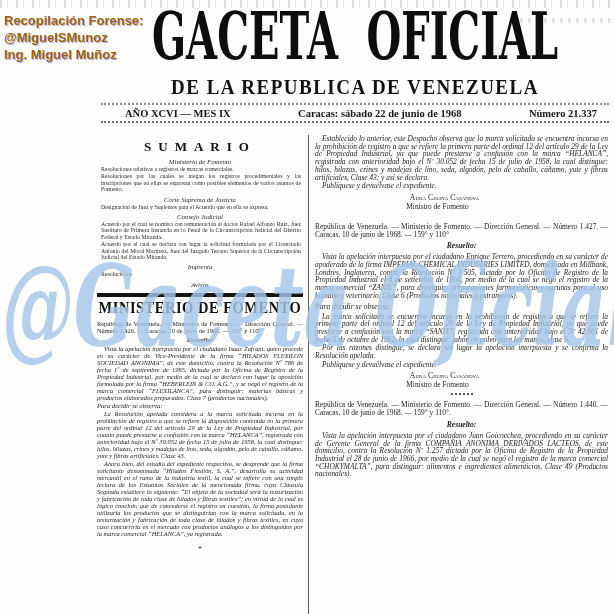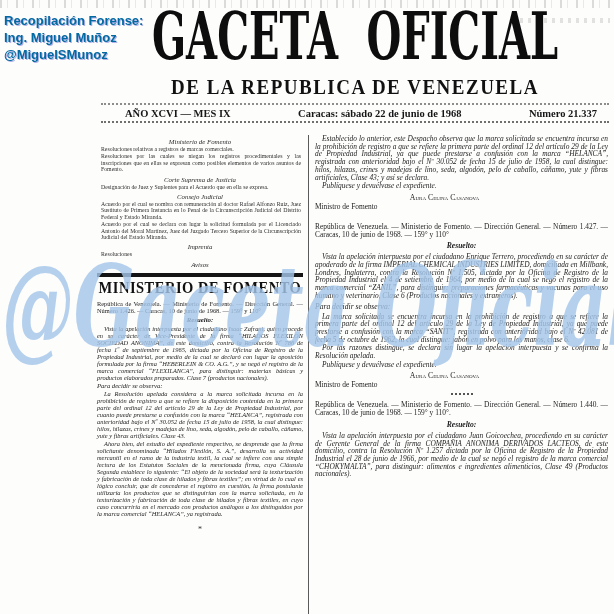--- a/index.html
+++ b/index.html
@@ -11,21 +11,21 @@
   .noise-top {
     position:absolute; top:0; left:0; width:614px; height:8px; opacity:.35;
     background:repeating-linear-gradient(90deg, rgba(60,60,60,.5) 0 2px, transparent 2px 7px, rgba(90,90,90,.35) 7px 8px, transparent 8px 16px);
   }
   .noise-right { position:absolute; top:18px; right:4px; width:90px; height:5px; opacity:.3;
     background:repeating-linear-gradient(90deg, rgba(70,70,70,.5) 0 3px, transparent 3px 8px); }
   
   .annotation {
     position:absolute; top:12px; left:4px; z-index:6;
     font-family:"Liberation Sans", sans-serif; font-weight:bold;
-    font-size:13px; line-height:17px; color:#0369a1;
+    font-size:13px; line-height:17px; color:#a16207;
     text-shadow:1px 1px 0 rgba(104,104,214,.5);
   }
   
   .masthead { position:absolute; top:4px; left:101px; width:508px; text-align:center; }
   .mast-title {
     margin:0; font-family:"DejaVu Serif", serif; font-weight:bold; font-size:50px;
     line-height:56px; white-space:nowrap; letter-spacing:0px; word-spacing:18px;
     transform:scale(.8,1.3); transform-origin:50% 20%; color:#0d0d0d;
   }
   .mast-sub {
@@ -60,21 +60,21 @@
     color:#242424; margin:0 0 1px 0; }
   .ind  { text-indent:7px;font-style:italic; }
   .lbl-c  { text-align:center; font-style:italic; font-weight:bold;
     font-size:6.8px; margin:2px 0; color:#222; }
   .lbl-cr { text-align:center; font-style:italic; font-weight:bold;
     font-size:7.6px; margin:3px 0; color:#222; }
   .dec  { font-style:italic; font-size:6.6px; margin:1px 0; color:#222; }
   .dec-r{ font-style:italic; font-size:7.6px; margin:2px 0; color:#222; }
   .sig-name  { text-align:center; padding-right:34px; font-variant:small-caps;
     font-size:7.8px; margin-top:3px; color:#1c1c1c; }
-  .sig-title { text-align:left; padding-right:48px; font-size:7.4px;
+  .sig-title { text-align:center; padding-right:48px; font-size:7.4px;
     margin-bottom:2px; color:#1c1c1c; }
   .end-mark { text-align:center; font-size:8px; margin-top:8px; color:#333; }
   .sep-rule { width:22px; border-top:2px dotted #555; margin:4px auto 6px auto; } .gap-m { height:10px; }
   
   .watermark {
     position:absolute; top:250px; left:2px; z-index:5; pointer-events:none;
     font-family:"DejaVu Serif", serif; font-style:italic; font-weight:bold;
     font-size:112px; line-height:1; white-space:nowrap;
     transform:scaleX(.64); transform-origin:0 0;
     color:rgba(164,198,233,.82);
@@ -83,39 +83,40 @@
 </head>
 <body>
 
 <div class="page">
 
   <div class="noise-top"></div>
   <div class="noise-right"></div>
 
   <div class="annotation">
     <div>Recopilación Forense:</div>
+    <div>@MiguelSMunoz</div>
     <div>Ing. Miguel Muñoz</div>
-    <div>@MiguelSMunoz</div>
   </div>
 
   <div class="masthead">
     <h1 class="mast-title">GACETA OFICIAL</h1>
     <div class="mast-sub">DE LA REPUBLICA DE VENEZUELA</div>
     <div class="rule-a"></div>
     <div class="dateline">
       <span>AÑO XCVI — MES IX</span>
       <span>Caracas: sábado 22 de junio de 1968</span>
       <span>Número 21.337</span>
     </div>
     <div class="rule-b"></div>
   </div>
 
   <div class="columns">
 
     <div class="col-left">
+      <div class="sum-title">SUMARIO</div>
 
       <div class="sum-head">Ministerio de Fomento</div>
       <div class="sum-item">Resoluciones relativas a registros de marcas comerciales.</div>
       <div class="sum-item">Resoluciones por las cuales se niegan los registros procedimentales y las inscripciones que en ellas se expresan como posibles elementos de varios asuntos de Fomento.</div>
 
       <div class="sum-head">Corte Suprema de Justicia</div>
       <div class="sum-item">Designación de Juez y Suplentes para el Acuerdo que en ella se expresa.</div>
 
       <div class="sum-head">Consejo Judicial</div>
       <div class="sum-item">Acuerdo por el cual se nombra con remuneración al doctor Rafael Alfonzo Ruiz, Juez Sustituto de Primera Instancia en lo Penal de la Circunscripción Judicial del Distrito Federal y Estado Miranda.</div>

